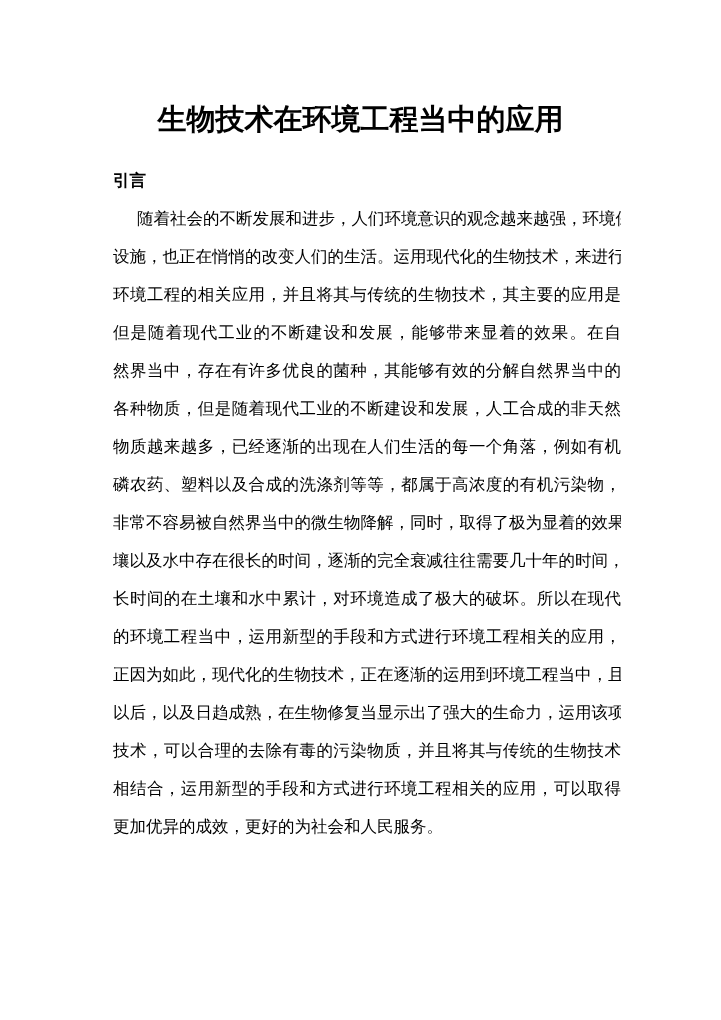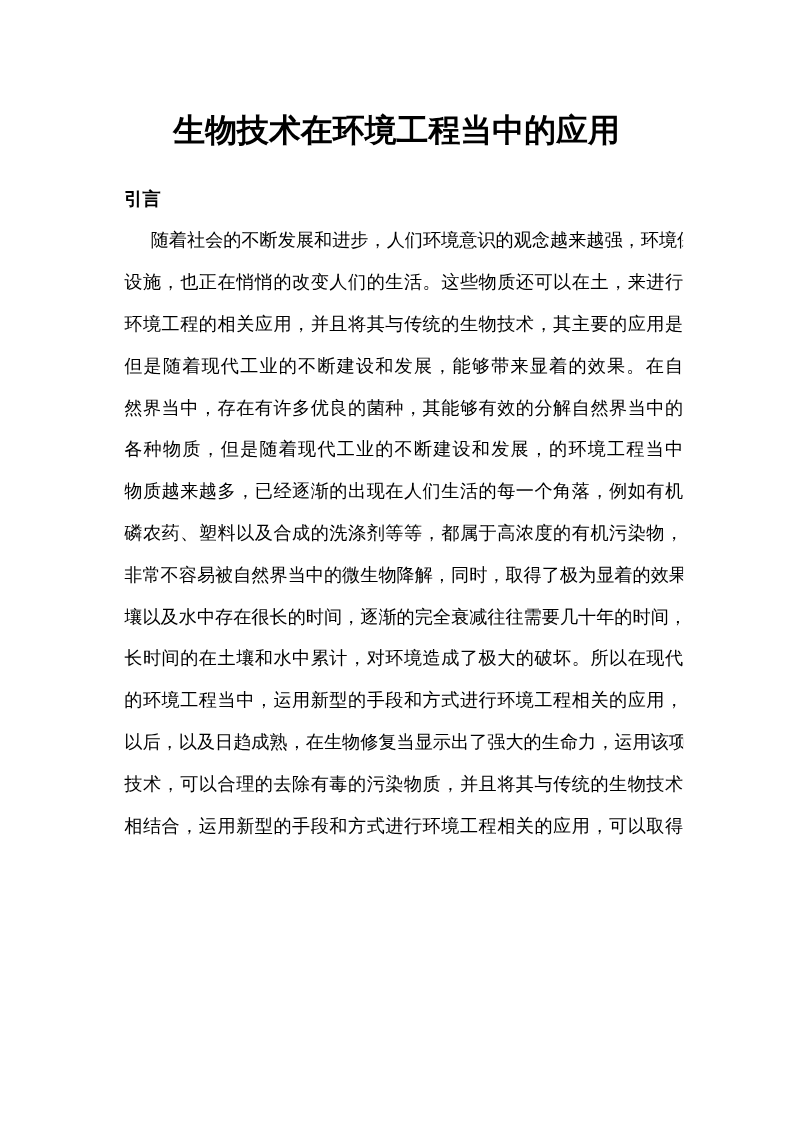--- a/index.html
+++ b/index.html
@@ -59,30 +59,32 @@
 <div class="page">
 
   <h1 class="doc-title">生物技术在环境工程当中的应用</h1>
 
   <div class="doc-body">
 
     <div class="section-heading">引言</div>
 
     <div class="paragraph">
       <div class="para-line first-line">随着社会的不断发展和进步，人们环境意识的观念越来越强，环境保</div>
-      <div class="para-line">设施，也正在悄悄的改变人们的生活。这些物质还可以在土，来进行</div>
+      <div class="para-line">设施，也正在悄悄的改变人们的生活。运用现代化的生物技术，来进行</div>
       <div class="para-line">环境工程的相关应用，并且将其与传统的生物技术，其主要的应用是</div>
       <div class="para-line">但是随着现代工业的不断建设和发展，能够带来显着的效果。在自</div>
       <div class="para-line">然界当中，存在有许多优良的菌种，其能够有效的分解自然界当中的</div>
-      <div class="para-line">各种物质，但是随着现代工业的不断建设和发展，的环境工程当中</div>
+      <div class="para-line">各种物质，但是随着现代工业的不断建设和发展，人工合成的非天然</div>
       <div class="para-line">物质越来越多，已经逐渐的出现在人们生活的每一个角落，例如有机</div>
       <div class="para-line">磷农药、塑料以及合成的洗涤剂等等，都属于高浓度的有机污染物，</div>
       <div class="para-line">非常不容易被自然界当中的微生物降解，同时，取得了极为显着的效果</div>
       <div class="para-line">壤以及水中存在很长的时间，逐渐的完全衰减往往需要几十年的时间，</div>
       <div class="para-line">长时间的在土壤和水中累计，对环境造成了极大的破坏。所以在现代</div>
       <div class="para-line">的环境工程当中，运用新型的手段和方式进行环境工程相关的应用，</div>
+      <div class="para-line">正因为如此，现代化的生物技术，正在逐渐的运用到环境工程当中，且</div>
       <div class="para-line">以后，以及日趋成熟，在生物修复当显示出了强大的生命力，运用该项</div>
       <div class="para-line">技术，可以合理的去除有毒的污染物质，并且将其与传统的生物技术</div>
       <div class="para-line">相结合，运用新型的手段和方式进行环境工程相关的应用，可以取得</div>
+      <div class="para-line last-line">更加优异的成效，更好的为社会和人民服务。</div>
     </div>
 
   </div>
 </div>
 
 </body></html>

